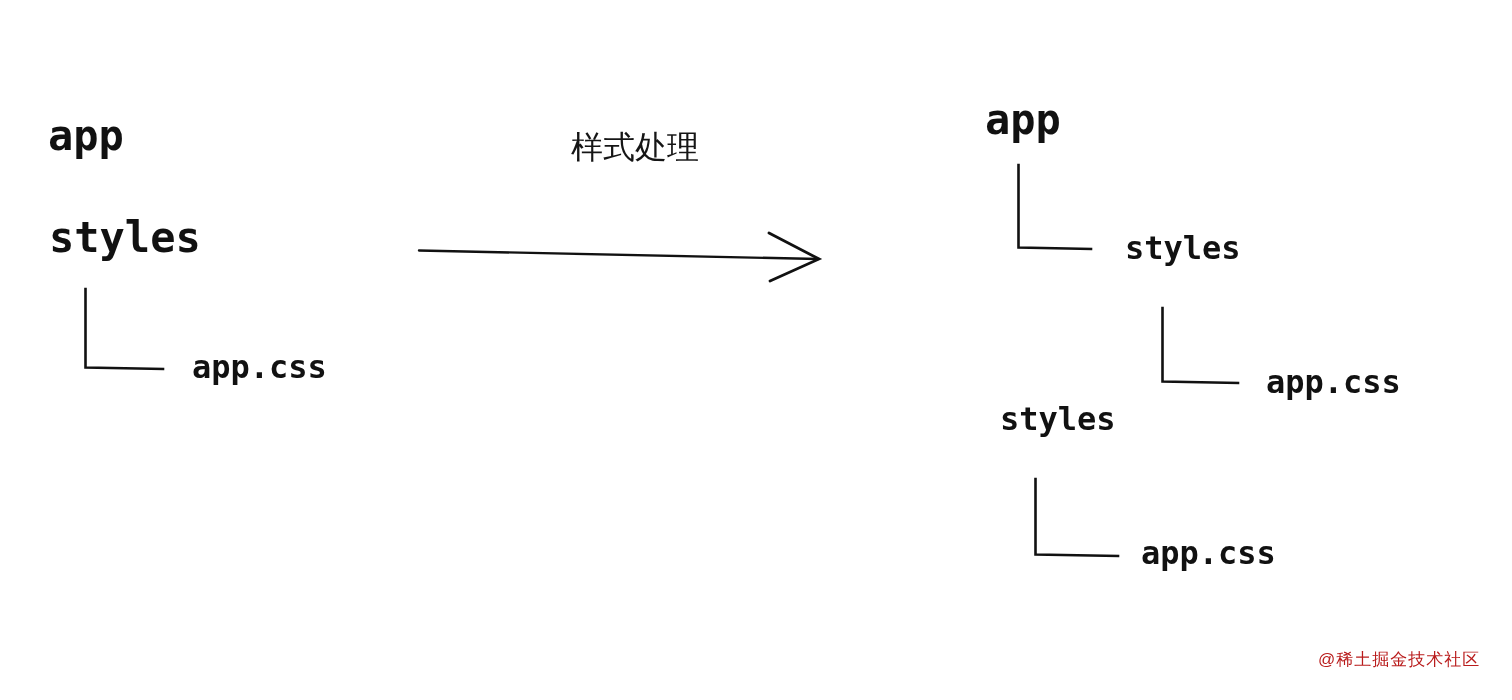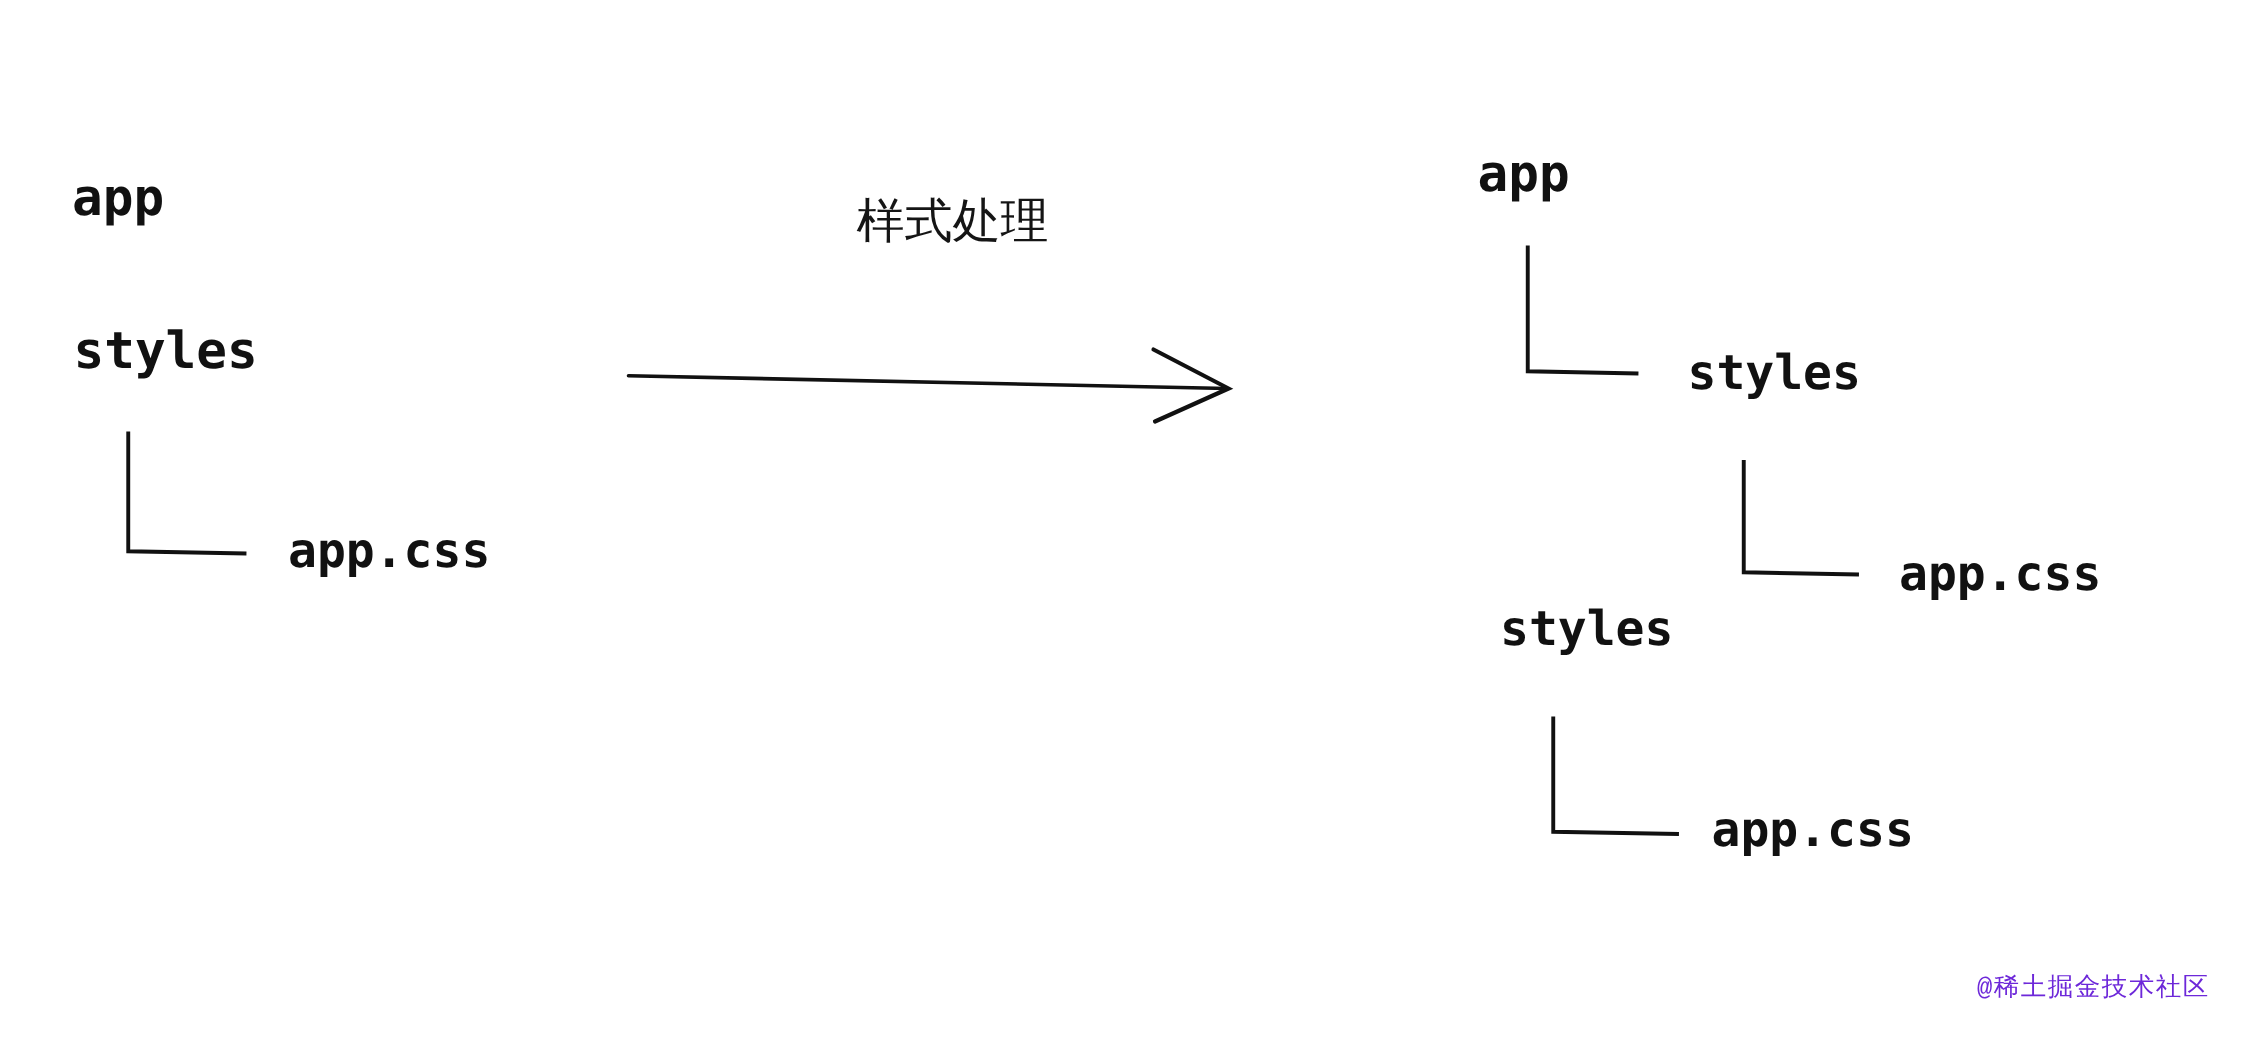--- a/index.html
+++ b/index.html
@@ -18,44 +18,44 @@
   #canvas {
     position: absolute;
     inset: 0;
     width: 1512px;
     height: 700px;
   }
   .node {
     position: absolute;
     font-family: "DejaVu Sans Mono", "Liberation Mono", monospace;
     font-weight: 700;
-    font-size: 34px;
+    font-size: 42px;
     line-height: 1;
     letter-spacing: 0px;
     color: #111111;
     white-space: pre;
   }
   .node.sm {
     font-size: 32px;
   }
   .arrow-label {
     position: absolute;
     font-family: "DejaVu Sans", "Liberation Sans", sans-serif;
     font-size: 32px;
     line-height: 1;
     font-weight: 400;
     color: #151515;
     white-space: pre;
   }
   .watermark {
     position: absolute;
-    font-family: Liberation Mono, monospace;
+    font-family: Liberation Sans, sans-serif;
     font-size: 17px;
     line-height: 1;
-    color: #6d28d9;
+    color: #b91c1c;
     letter-spacing: 1px;
     white-space: pre;
   }
   
   #left-app      { left: 48px;   top: 115px; }
   #left-styles   { left: 49px;   top: 217px; }
   #left-appcss   { left: 192px;  top: 351px; }
   
   #right-app        { left: 985px;  top: 99px; }
   #right-styles-1   { left: 1125px; top: 232px; }

